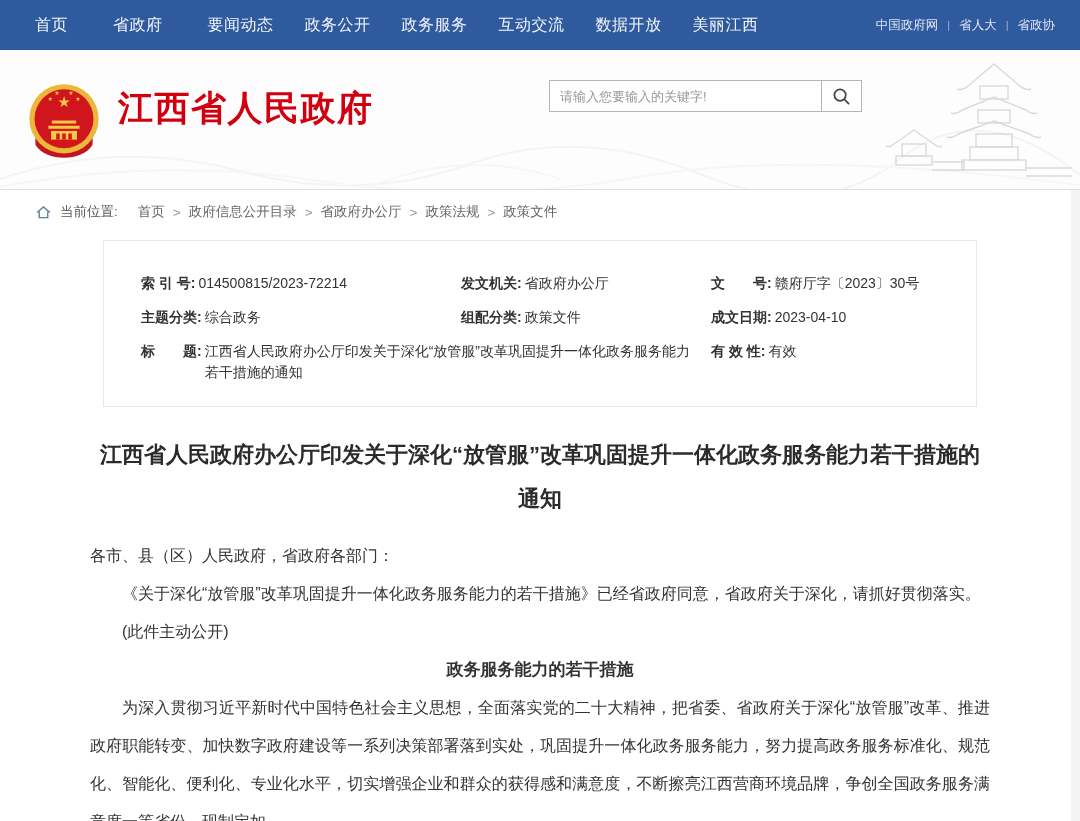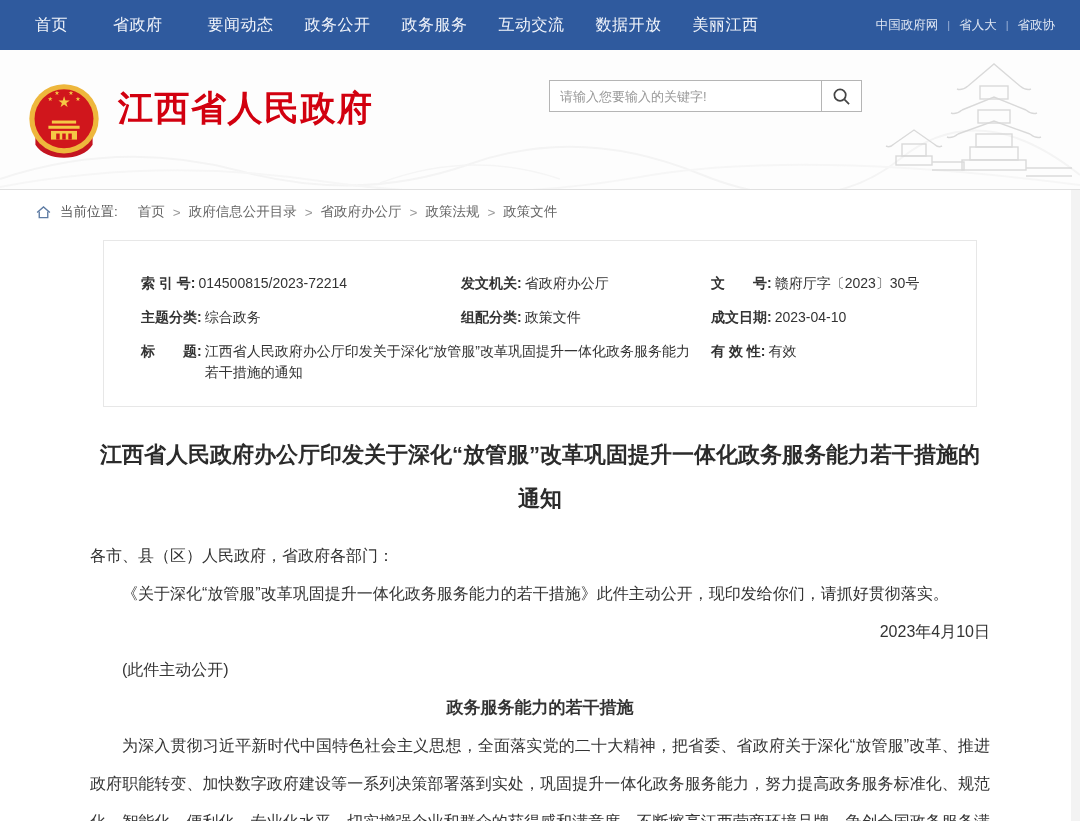--- a/index.html
+++ b/index.html
@@ -228,20 +228,19 @@
     <div class="meta-field">
       <span class="meta-label">有 效 性:</span>
       <span class="meta-value">有效</span>
     </div>
   </div>
 </div>
 
 <div class="doc">
   <div class="doc-title">江西省人民政府办公厅印发关于深化“放管服”改革巩固提升一体化政务服务能力若干措施的通知</div>
   <p>各市、县（区）人民政府，省政府各部门：</p>
-  <p class="indent">《关于深化“放管服”改革巩固提升一体化政务服务能力的若干措施》此件主动公开，现印发给你们，请抓好贯彻落实。</p>
-  <p class="right">2023年4月10日</p>
+  <p class="indent">《关于深化“放管服”改革巩固提升一体化政务服务能力的若干措施》已经省政府同意，省政府关于深化，请抓好贯彻落实。</p>
   <p class="indent">(此件主动公开)</p>
   <p class="center-bold">政务服务能力的若干措施</p>
   <p class="indent body-para">为深入贯彻习近平新时代中国特色社会主义思想，全面落实党的二十大精神，把省委、省政府关于深化“放管服”改革、推进政府职能转变、加快数字政府建设等一系列决策部署落到实处，巩固提升一体化政务服务能力，努力提高政务服务标准化、规范化、智能化、便利化、专业化水平，切实增强企业和群众的获得感和满意度，不断擦亮江西营商环境品牌，争创全国政务服务满意度一等省份，现制定如</p>
 </div>
 
 <div class="edge-strip"></div>
 
 </body></html>

